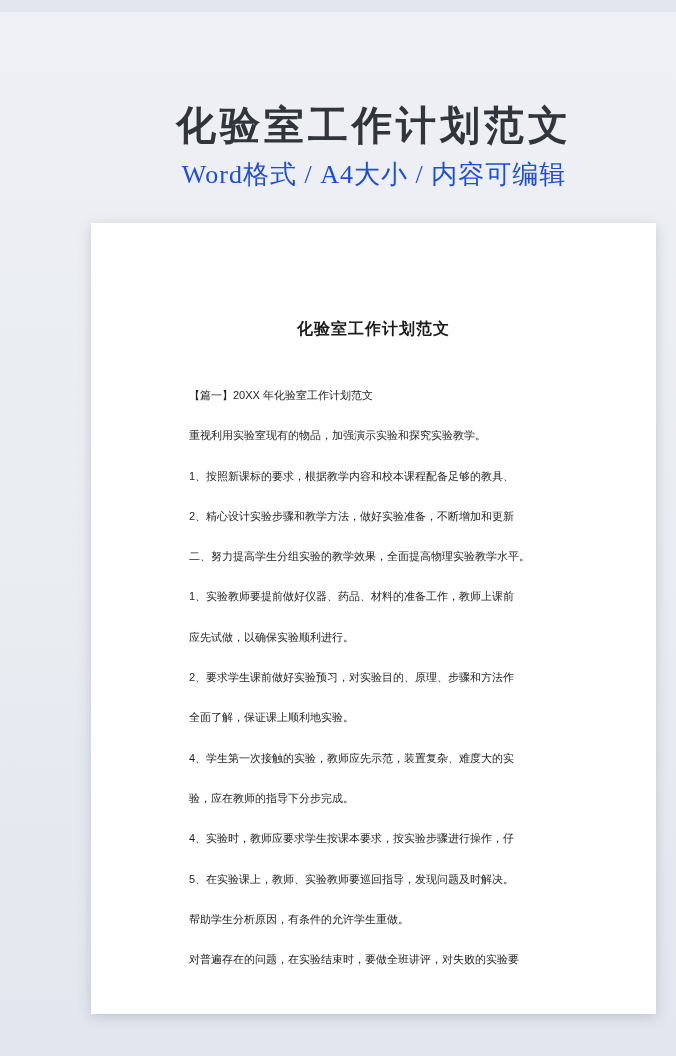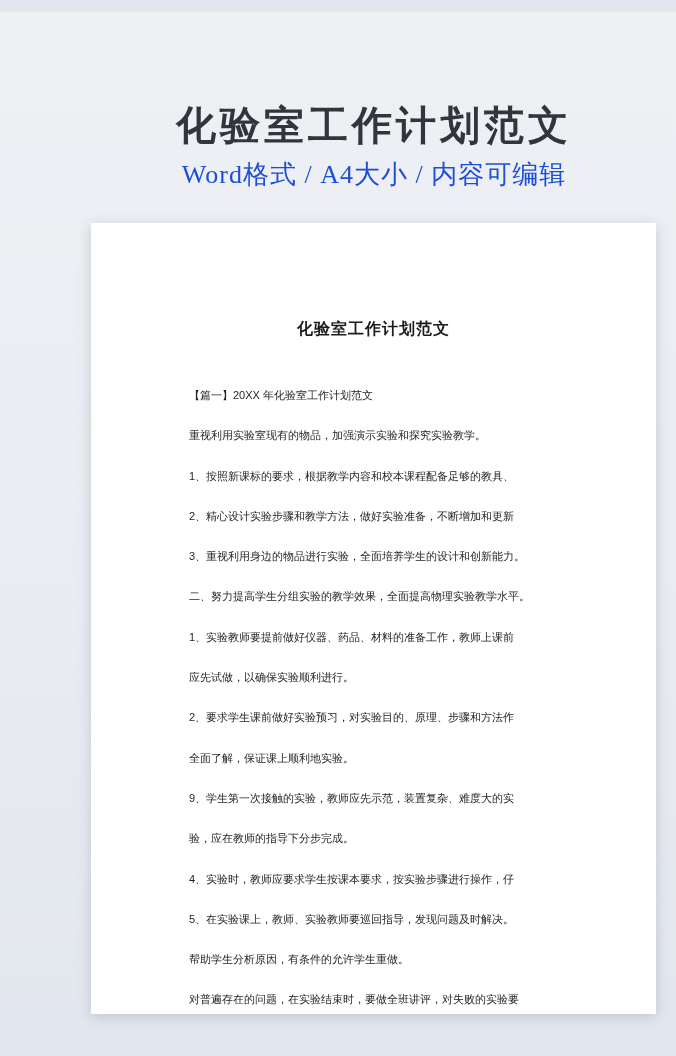--- a/index.html
+++ b/index.html
@@ -73,26 +73,25 @@
   <div class="header-subtitle">Word格式 / A4大小 / 内容可编辑</div>
 </div>
 
 <div class="page">
   <div class="doc-title">化验室工作计划范文</div>
   <div class="doc-body">
       <div class="doc-line">【篇一】20XX 年化验室工作计划范文</div>
       <div class="doc-line">重视利用实验室现有的物品，加强演示实验和探究实验教学。</div>
       <div class="doc-line">1、按照新课标的要求，根据教学内容和校本课程配备足够的教具、</div>
       <div class="doc-line">2、精心设计实验步骤和教学方法，做好实验准备，不断增加和更新</div>
-      <div class="doc-line">3、重视利用身边的物品进行实验，全面培养学生的设计和创新能力。</div>
       <div class="doc-line">二、努力提高学生分组实验的教学效果，全面提高物理实验教学水平。</div>
       <div class="doc-line">1、实验教师要提前做好仪器、药品、材料的准备工作，教师上课前</div>
       <div class="doc-line">应先试做，以确保实验顺利进行。</div>
       <div class="doc-line">2、要求学生课前做好实验预习，对实验目的、原理、步骤和方法作</div>
       <div class="doc-line">全面了解，保证课上顺利地实验。</div>
-      <div class="doc-line">9、学生第一次接触的实验，教师应先示范，装置复杂、难度大的实</div>
+      <div class="doc-line">4、学生第一次接触的实验，教师应先示范，装置复杂、难度大的实</div>
       <div class="doc-line">验，应在教师的指导下分步完成。</div>
       <div class="doc-line">4、实验时，教师应要求学生按课本要求，按实验步骤进行操作，仔</div>
       <div class="doc-line">5、在实验课上，教师、实验教师要巡回指导，发现问题及时解决。</div>
       <div class="doc-line">帮助学生分析原因，有条件的允许学生重做。</div>
       <div class="doc-line">对普遍存在的问题，在实验结束时，要做全班讲评，对失败的实验要</div>
     </div>
 </div>
 
 </body></html>

